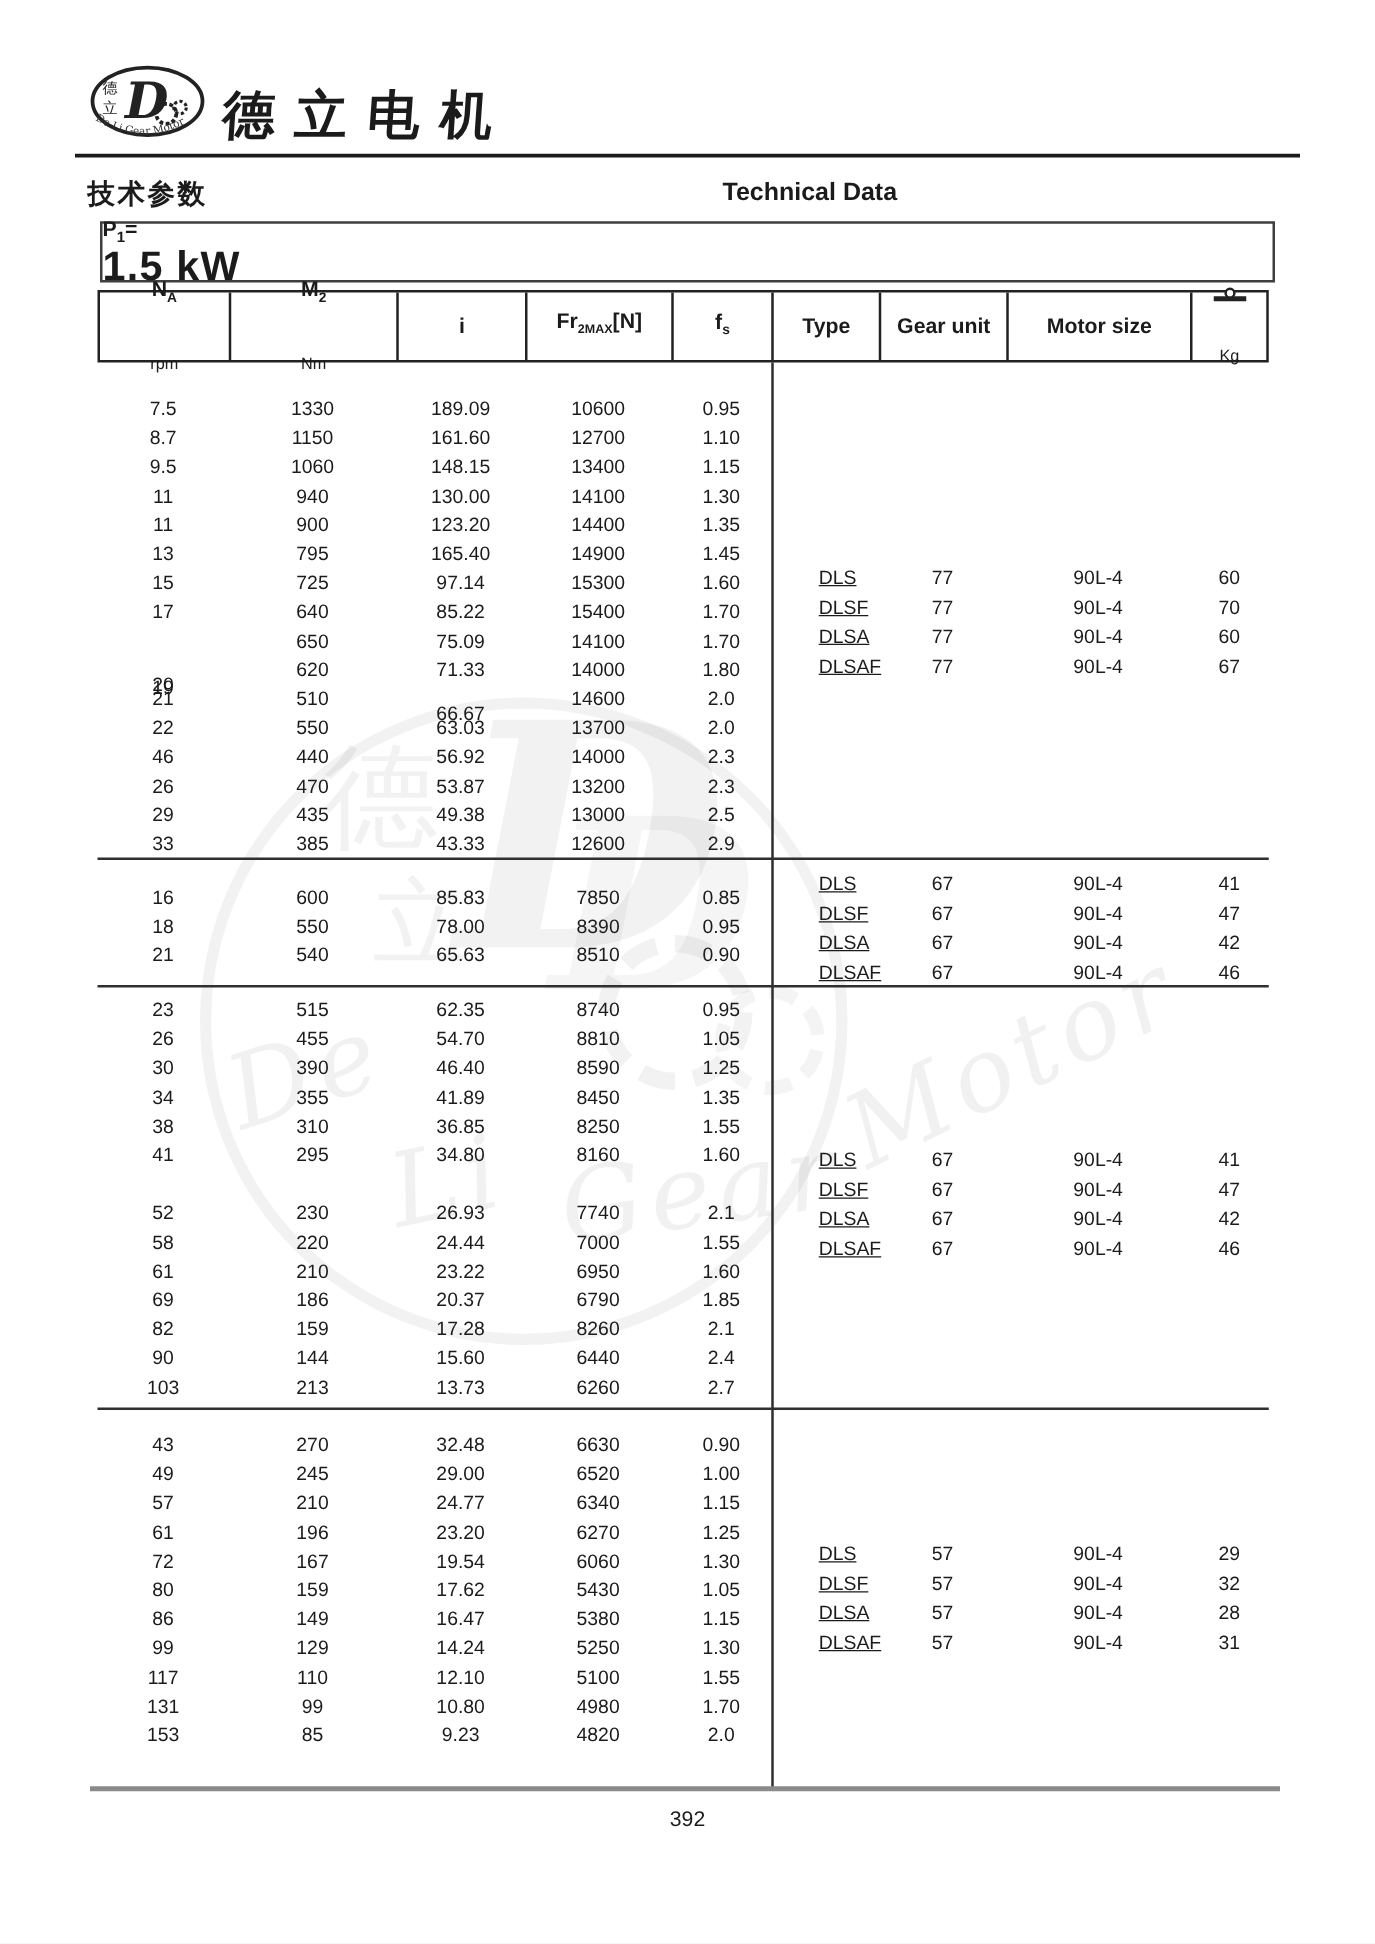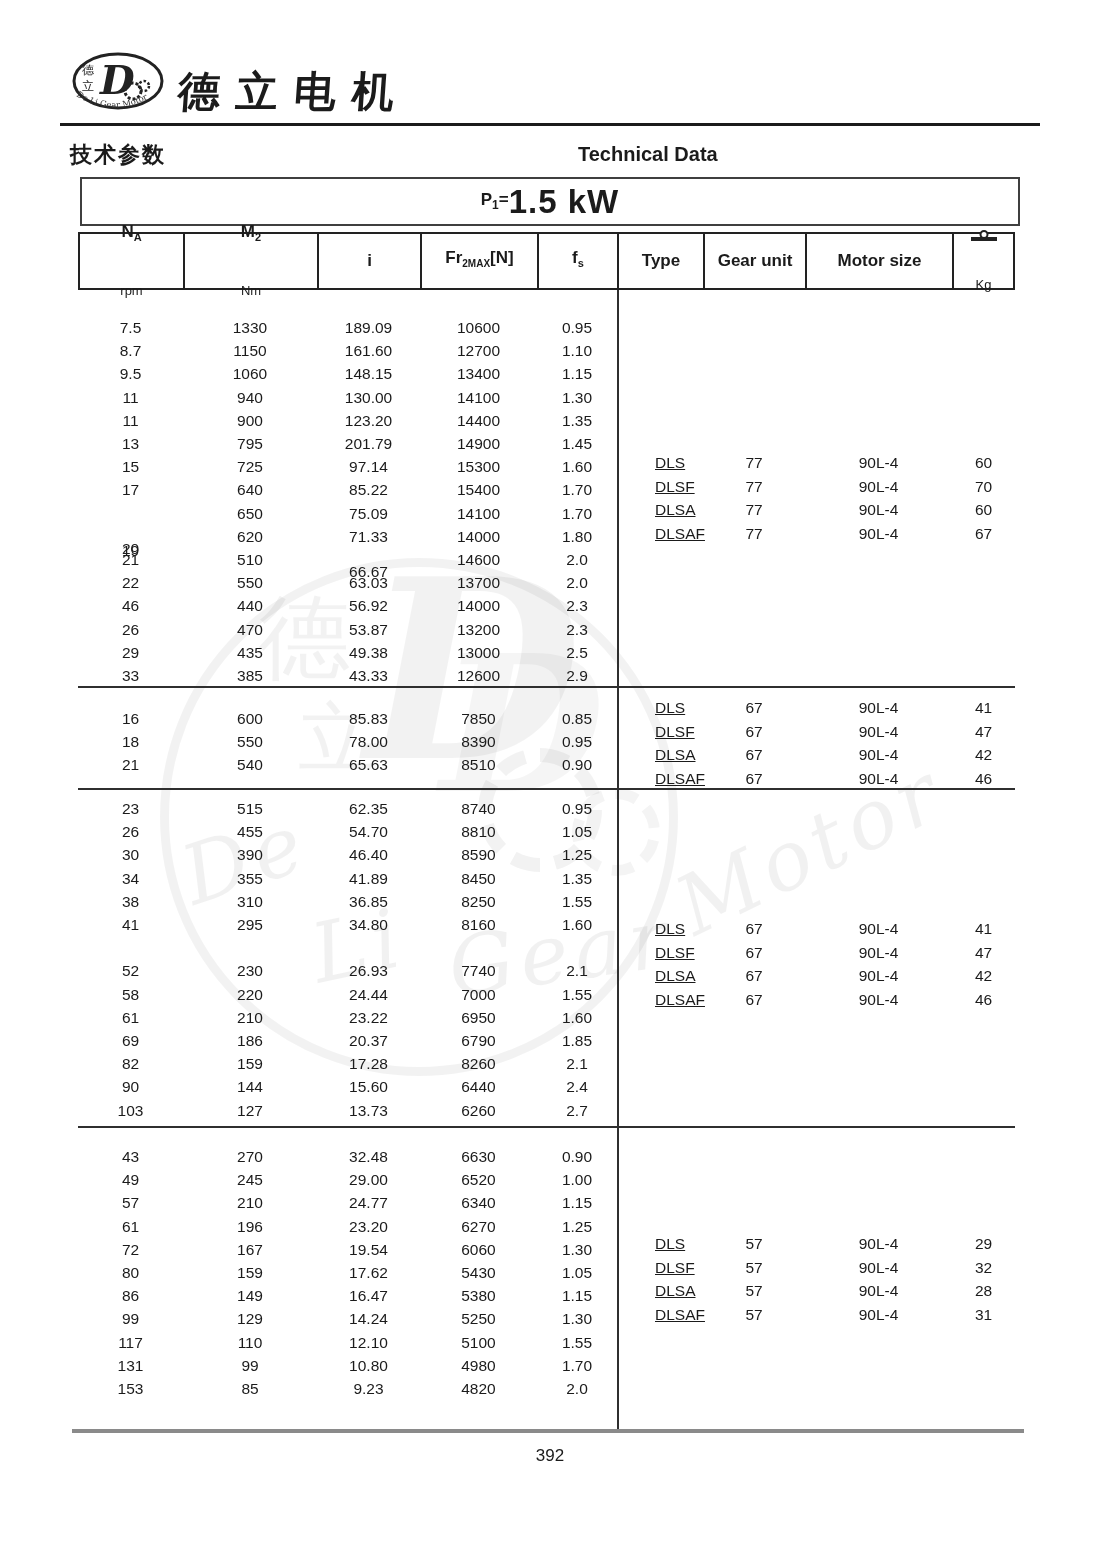--- a/index.html
+++ b/index.html
@@ -23,21 +23,21 @@
   .wm .w3{left:448px;top:912px;transform:rotate(-8deg);}
   .wm .w4{left:668px;top:808px;transform:rotate(-26deg);}
   
   .logo{position:absolute;left:70px;top:52px;}
   .brand-cn{position:absolute;left:178px;top:64px;font-family:"DejaVu Serif",serif;font-size:42px;
             font-weight:bold;letter-spacing:16px;transform:skewX(-4deg);}
   .top-rule{position:absolute;left:60px;top:123px;width:980px;height:3px;background:#1b1b1b;}
   .title-cn{position:absolute;left:70px;top:140px;font-size:22px;font-weight:bold;letter-spacing:2px;}
   .title-en{position:absolute;left:578px;top:143px;font-size:20px;font-weight:bold;}
   .power-box{position:absolute;left:80px;top:177px;width:936px;height:45px;border:2px solid #3f3f3f;
-             display:flex;align-items:center;justify-content:center;box-sizing:content-box;}
+             display:flex;justify-content:center;box-sizing:content-box;flex-direction:column;}
   .power-prefix{font-weight:bold;font-size:17px;}
   .power-prefix sub{font-size:12px;}
   .power-value{font-weight:bold;font-size:33px;letter-spacing:1px;line-height:1;}
   
   .thead{position:absolute;left:78px;top:232px;width:937px;height:58px;display:flex;
          border:2px solid #222;box-sizing:border-box;background:#fff;}
   .thead .cell{border-right:2px solid #222;box-sizing:border-box;display:flex;flex-direction:column;
                align-items:center;justify-content:center;font-weight:bold;}
   .thead .cell:last-child{border-right:none;flex:1;}
   .thead .l1{font-size:17px;line-height:18px;}
@@ -174,21 +174,21 @@
         <div class="drow" style="top: 118.8px;">
           <span style="width: 105px;">11</span>
           <span style="width: 134px;">900</span>
           <span style="width: 103px;">123.20</span>
           <span style="width: 117px;">14400</span>
           <span style="width: 80px;">1.35</span>
         </div>
         <div class="drow" style="top: 142px;">
           <span style="width: 105px;">13</span>
           <span style="width: 134px;">795</span>
-          <span style="width: 103px;">201.79</span>
+          <span style="width: 103px;">165.40</span>
           <span style="width: 117px;">14900</span>
           <span style="width: 80px;">1.45</span>
         </div>
         <div class="drow" style="top: 165.2px;">
           <span style="width: 105px;">15</span>
           <span style="width: 134px;">725</span>
           <span style="width: 103px;">97.14</span>
           <span style="width: 117px;">15300</span>
           <span style="width: 80px;">1.60</span>
         </div>
@@ -403,21 +403,21 @@
         </div>
         <div class="drow" style="top: 785.4px;">
           <span style="width: 105px;">90</span>
           <span style="width: 134px;">144</span>
           <span style="width: 103px;">15.60</span>
           <span style="width: 117px;">6440</span>
           <span style="width: 80px;">2.4</span>
         </div>
         <div class="drow" style="top: 808.6px;">
           <span style="width: 105px;">103</span>
-          <span style="width: 134px;">127</span>
+          <span style="width: 134px;">213</span>
           <span style="width: 103px;">13.73</span>
           <span style="width: 117px;">6260</span>
           <span style="width: 80px;">2.7</span>
         </div>
         <div class="mrow" style="top: 627px;">
           <span class="tcell" style="width: 86px;">DLS</span>
           <span style="width: 102px;">67</span>
           <span style="width: 147px;">90L-4</span>
           <span style="width: 63px;">41</span>
         </div>

